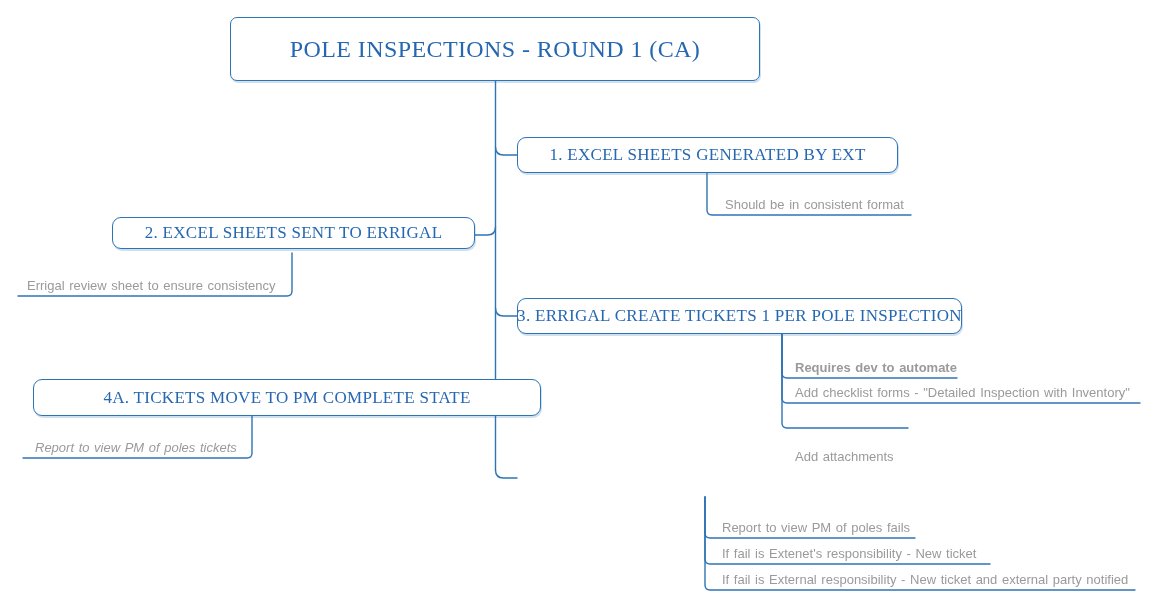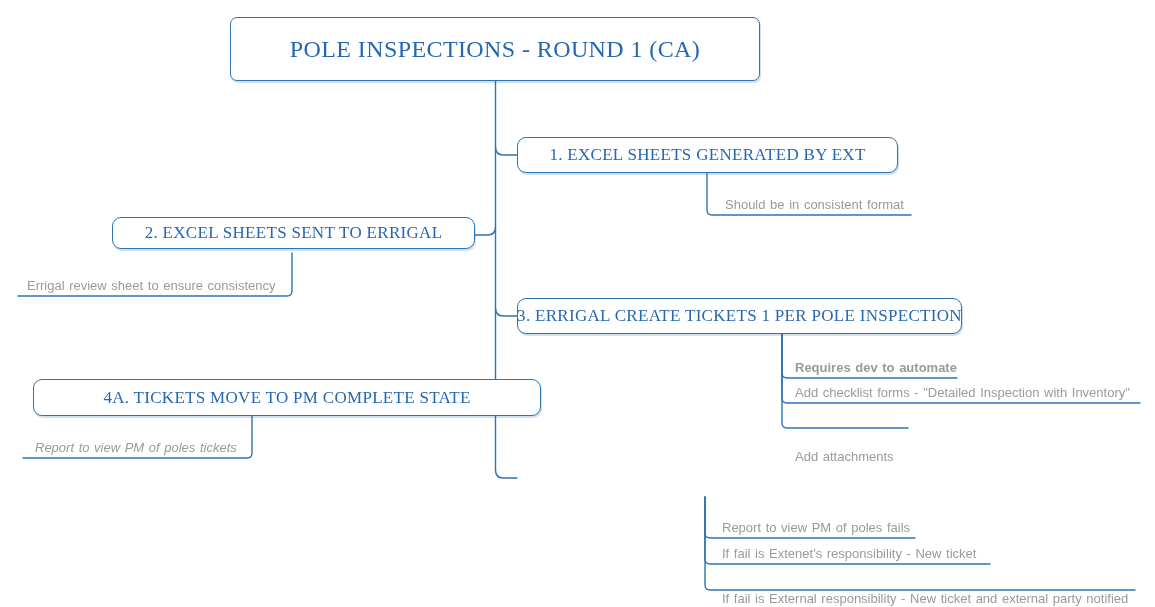--- a/index.html
+++ b/index.html
@@ -107,15 +107,15 @@
   <div class="leaf" style="left:795px; top:385px;">Add checklist forms - "Detailed Inspection with Inventory"</div>
 
   <div class="leaf" style="left:795px; top:410px;margin-top:39px;">Add attachments</div>
 
   <div class="leaf" style="left:35px; top:440px;font-style:italic;">Report to view PM of poles tickets</div>
 
   <div class="leaf" style="left:722px; top:520px;">Report to view PM of poles fails</div>
 
   <div class="leaf" style="left:722px; top:546px;">If fail is Extenet's responsibility - New ticket</div>
 
-  <div class="leaf" style="left:722px; top:572px;margin-top:19px;">If fail is External responsibility - New ticket and external party notified</div>
+  <div class="leaf" style="left:722px; top:572px;">If fail is External responsibility - New ticket and external party notified</div>
 
 </div>
 
 </body></html>

